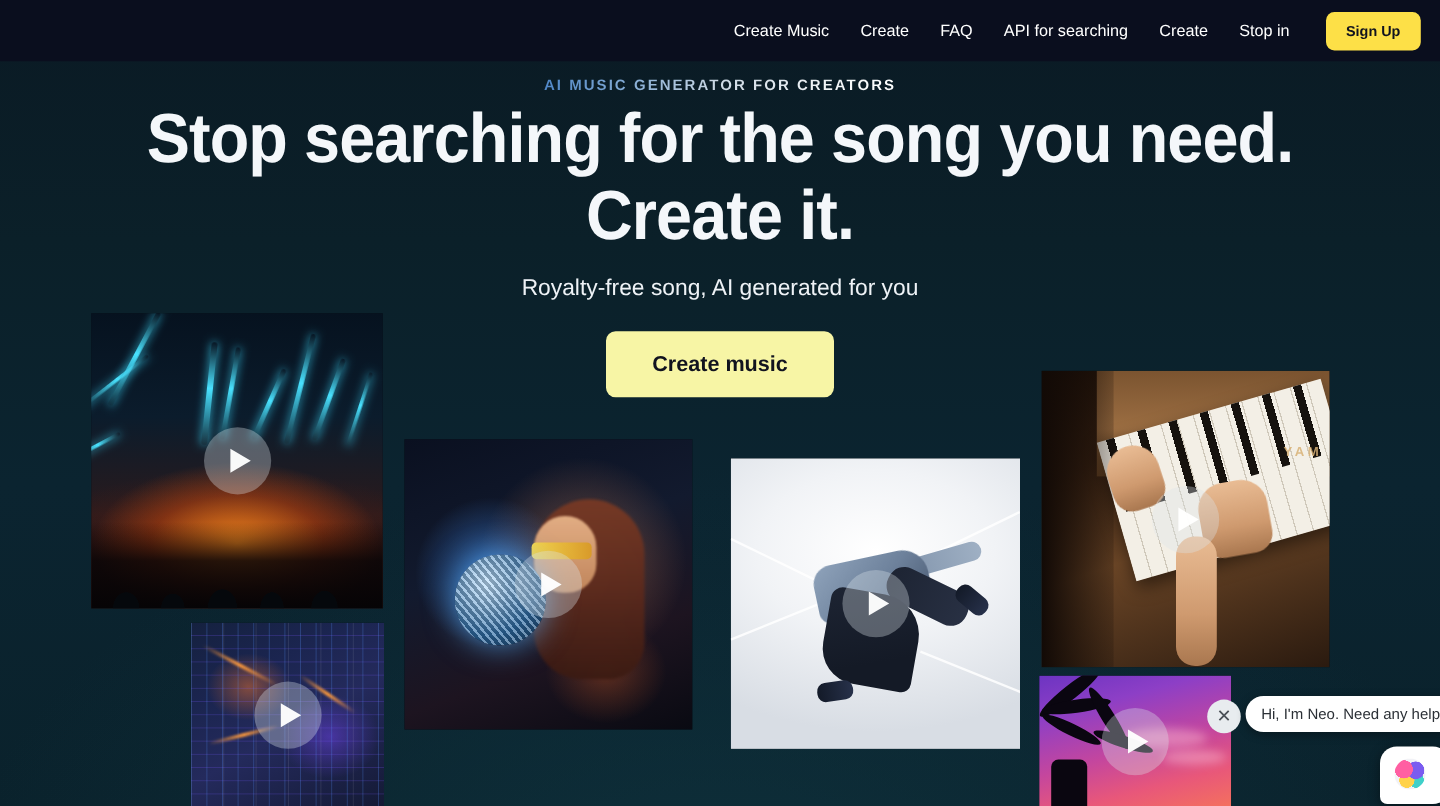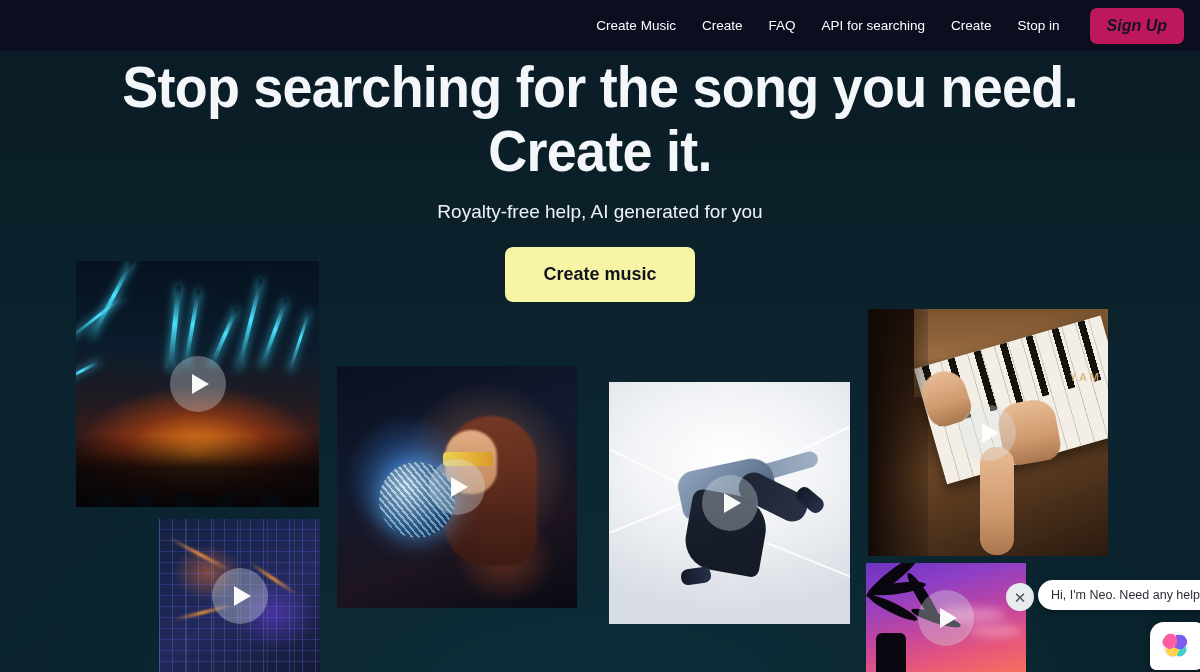--- a/index.html
+++ b/index.html
@@ -35,23 +35,23 @@
     -webkit-background-clip:text; background-clip:text; color:transparent;
     line-height:1;
   }
   .nav{
     margin-left:auto; display:flex; align-items:center; gap:26px;
   }
   .nav a{
     color:#ffffff; font-size:13.5px; text-decoration:none; white-space:nowrap;
   }
   .signup-btn{
-    background:#be185d; color:#11131f; font-size:16px; font-weight:bold;
+    background:#fde047; color:#11131f; font-size:12px; font-weight:bold;
     border:none; border-radius:7px; padding:9px 17px; cursor:pointer;
-    white-space:nowrap; margin-left:4px;font-style:italic;
+    white-space:nowrap; margin-left:4px;
   }
 
   
   .hero{
     position:absolute; top:51px; left:0; width:1200px;
     z-index:20; text-align:center; pointer-events:none;
   }
   .eyebrow{
     margin-top:13px;
     font-size:12.5px; font-weight:bold; letter-spacing:1.7px;
@@ -289,23 +289,26 @@
     <a href="#">Create</a>
     <a href="#">FAQ</a>
     <a href="#">API for searching</a>
     <a href="#">Create</a>
     <a href="#">Stop in</a>
     <button class="signup-btn">Sign Up</button>
   </nav>
 </div>
 
 <div class="hero">
+  <div>
+    <span class="eyebrow">AI MUSIC GENERATOR FOR CREATORS</span>
+  </div>
   <div class="headline">Stop searching for the song you need.</div>
   <div class="headline">Create it.</div>
-  <div class="subtitle">Royalty-free help, AI generated for you</div>
+  <div class="subtitle">Royalty-free song, AI generated for you</div>
   <div class="cta-wrap">
     <button class="cta">Create music</button>
   </div>
 </div>
 
 <div class="card" id="card-concert">
   <div class="art concert-bg">
     <div class="beam" style="left:34px;  top:-6px;  width:4px; height:88px; transform:rotate(28deg);"></div>
     <div class="beam" style="left:18px;  top:22px;  width:3px; height:70px; transform:rotate(52deg);"></div>
     <div class="beam" style="left:96px;  top:24px;  width:5px; height:86px; transform:rotate(6deg);"></div>

